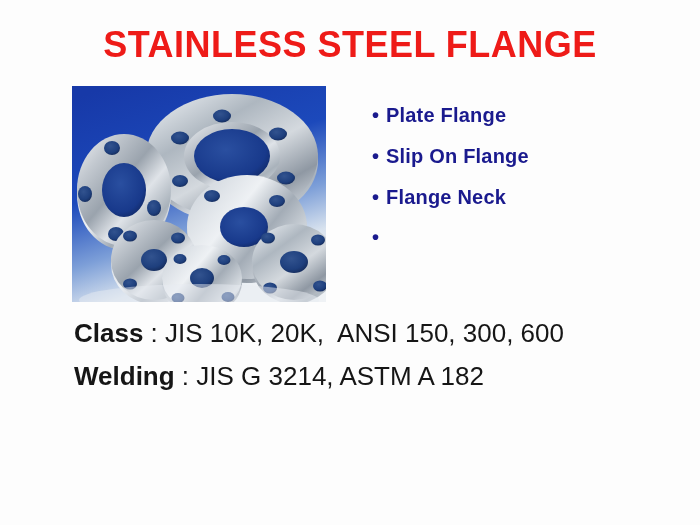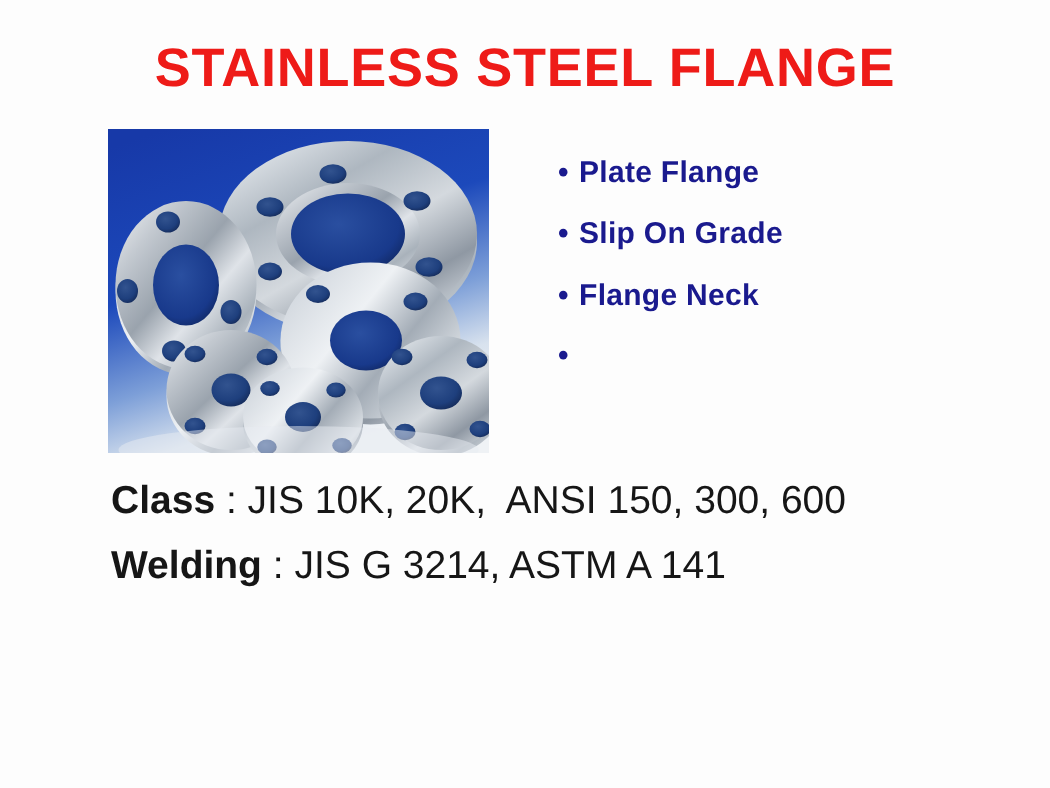--- a/index.html
+++ b/index.html
@@ -217,33 +217,33 @@
     </svg>
   </div>
 
   <div id="bullets">
     <div class="bullet-row">
       <span class="bullet-dot">•</span>
       <span class="bullet-label">Plate Flange</span>
     </div>
     <div class="bullet-row">
       <span class="bullet-dot">•</span>
-      <span class="bullet-label">Slip On Grade</span>
+      <span class="bullet-label">Slip On Flange</span>
     </div>
     <div class="bullet-row">
       <span class="bullet-dot">•</span>
       <span class="bullet-label">Flange Neck</span>
     </div>
     <div class="bullet-row">
       <span class="bullet-dot">•</span>
     </div>
   </div>
 
   <div id="specs">
     <div class="spec-row">
       <span class="spec-key">Class</span><span class="spec-sep"> : </span><span class="spec-val">JIS 10K, 20K,  ANSI 150, 300, 600</span>
     </div>
     <div class="spec-row">
-      <span class="spec-key">Welding</span><span class="spec-sep"> : </span><span class="spec-val">JIS G 3214, ASTM A 141</span>
+      <span class="spec-key">Welding</span><span class="spec-sep"> : </span><span class="spec-val">JIS G 3214, ASTM A 182</span>
     </div>
   </div>
 
 </div>
 
 </body></html>

